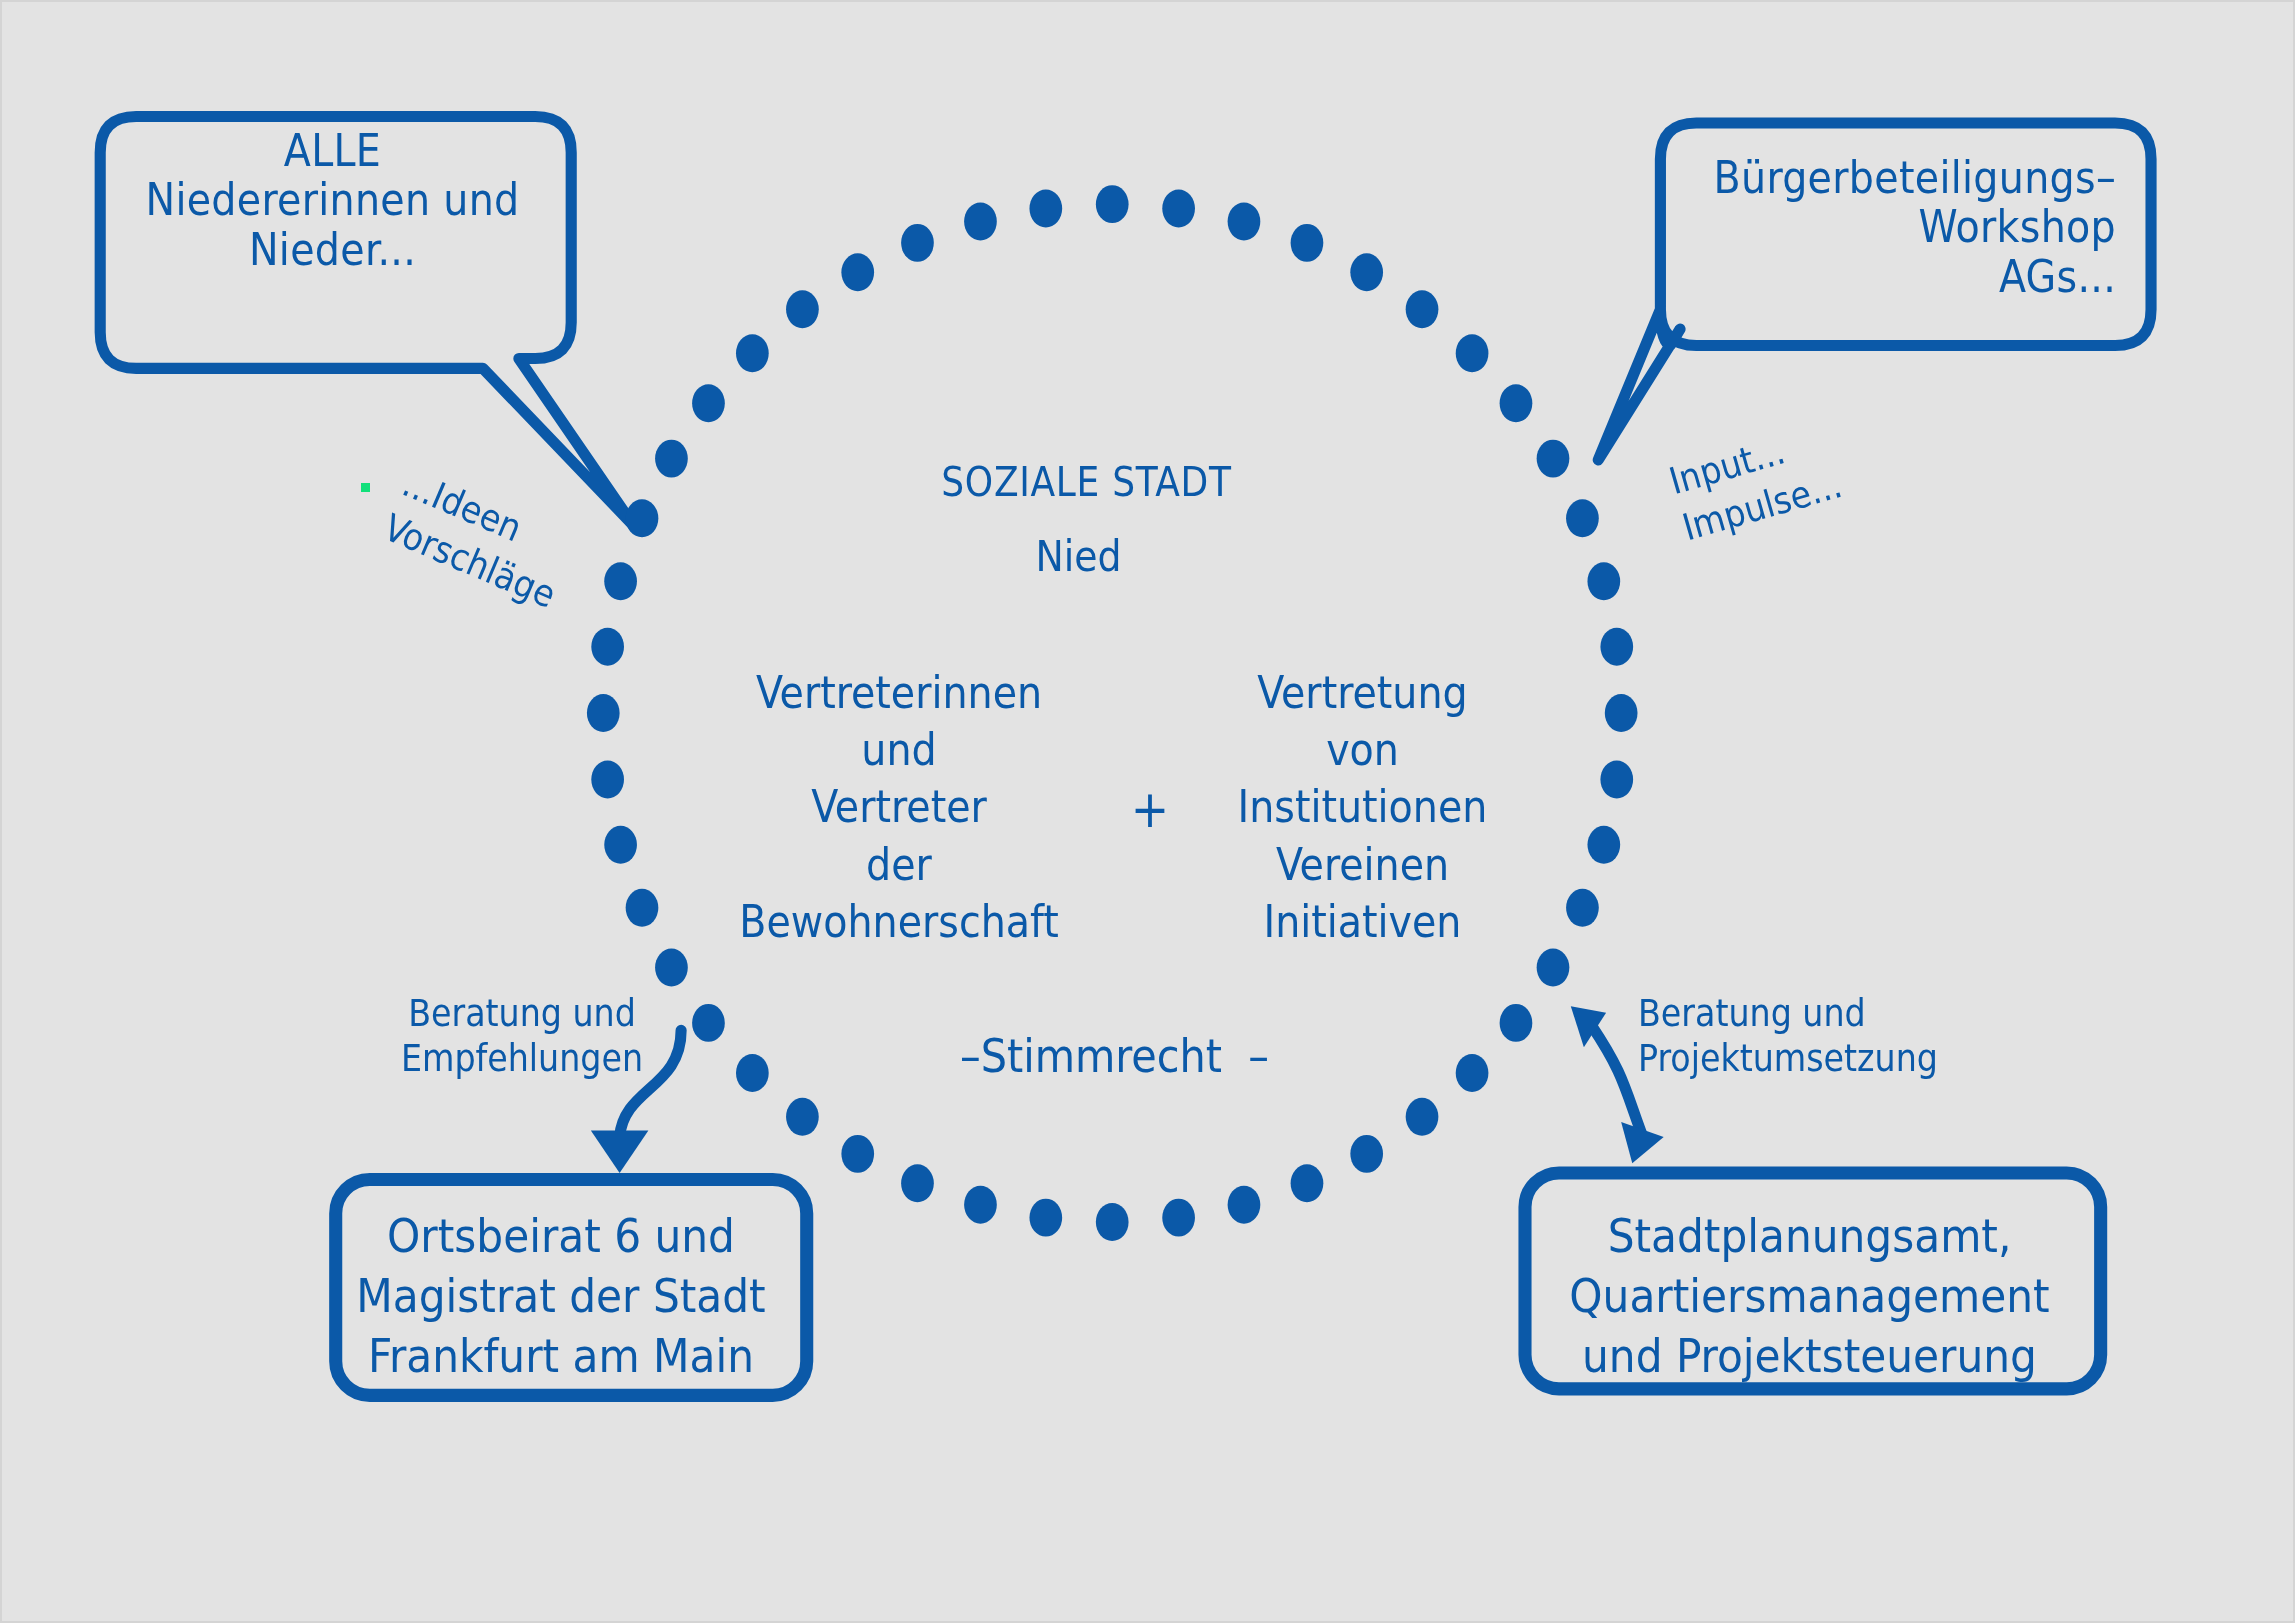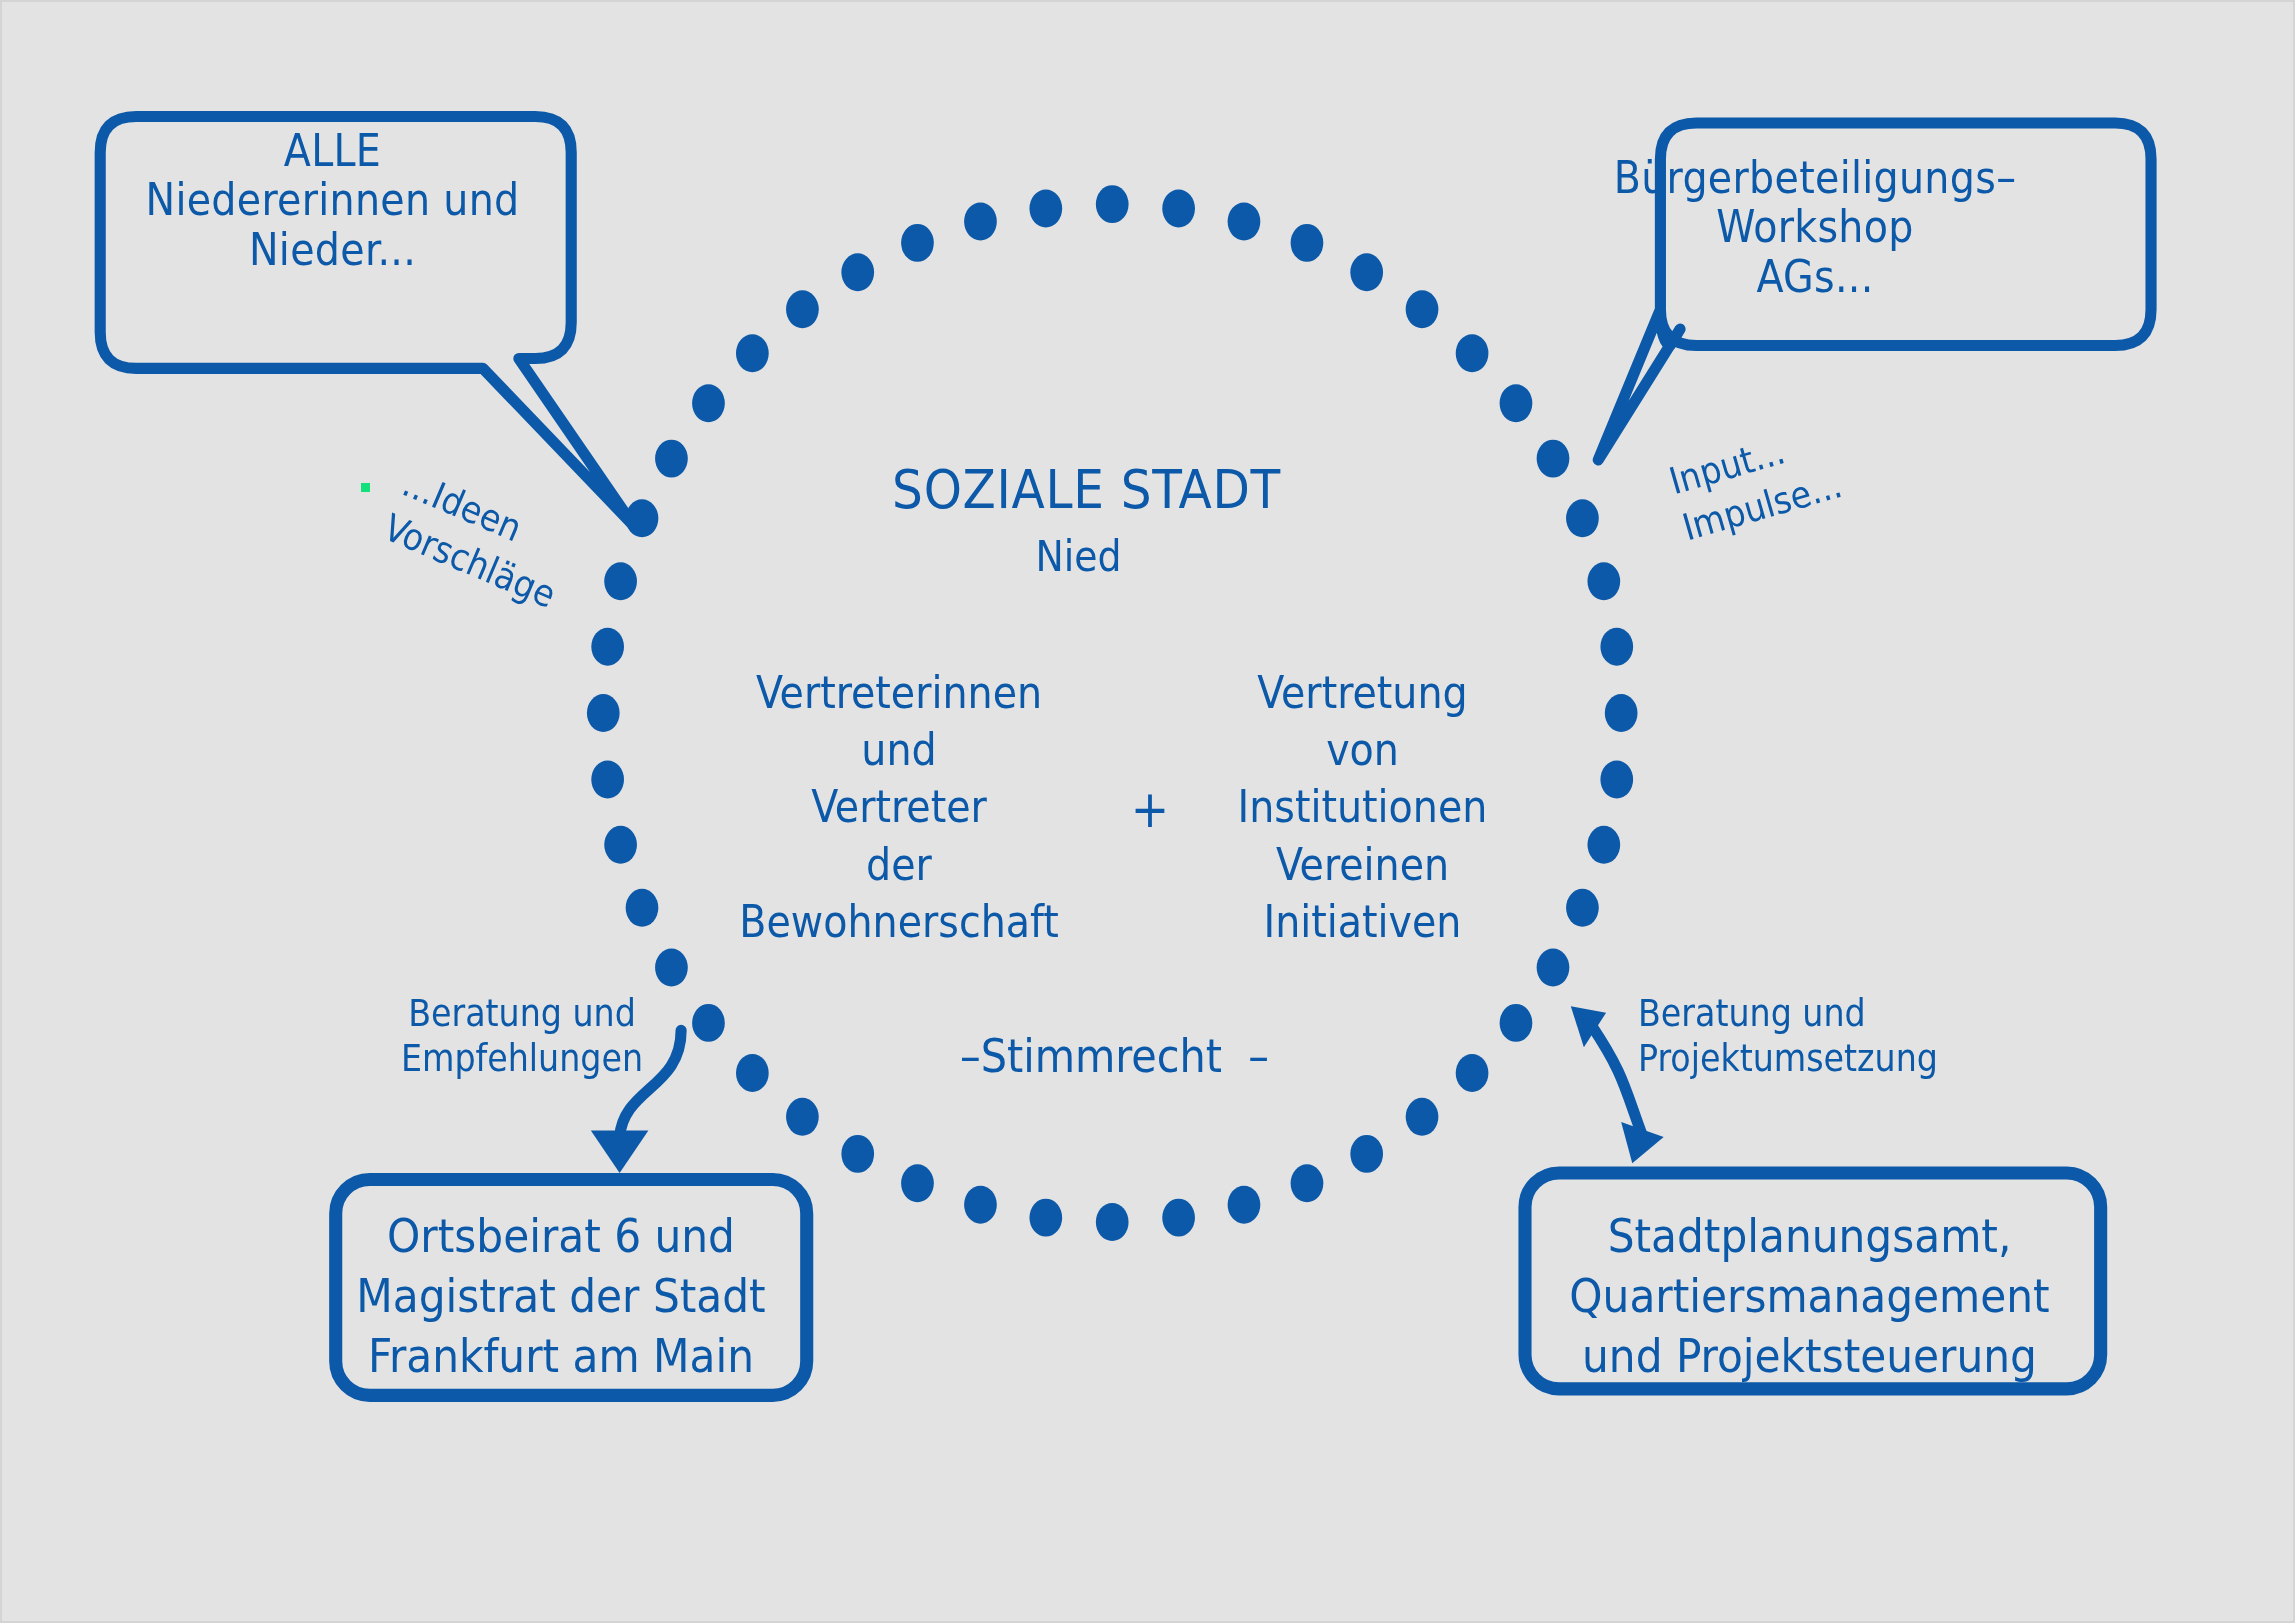--- a/index.html
+++ b/index.html
@@ -34,30 +34,30 @@
     line-height: 1.12;
     white-space: pre;
     text-align: center;
   }
   
   .bubble-text {
     font-size: 44px;
     letter-spacing: 0.3px;
   }
   #bubble-left-text  { left: 98px;  top: 124px;  width: 465px; }
-  #bubble-right-text { left: 1584px; top: 151px;  width: 458px; }
+  #bubble-right-text { left: 1656px; top: 151px;  width: 458px; text-align: right; }
 
   
   #beirat-title {
     left: 790px; top: 350px; width: 589px;
     font-size: 77px; font-weight: 700; letter-spacing: 0px;
   }
   #beirat-sub1 {
     left: 790px; top: 458px; width: 589px;
-    font-size: 54px; letter-spacing: 0.7px;
+    font-size: 40px; letter-spacing: 0.7px;
   }
   #beirat-sub2 {
     left: 782px; top: 531px; width: 589px;
     font-size: 42px;
   }
   .col-block {
     font-size: 44px;
     line-height: 1.30;
   }
   #col-left   { left: 694px; top: 662px; width: 406px; }

